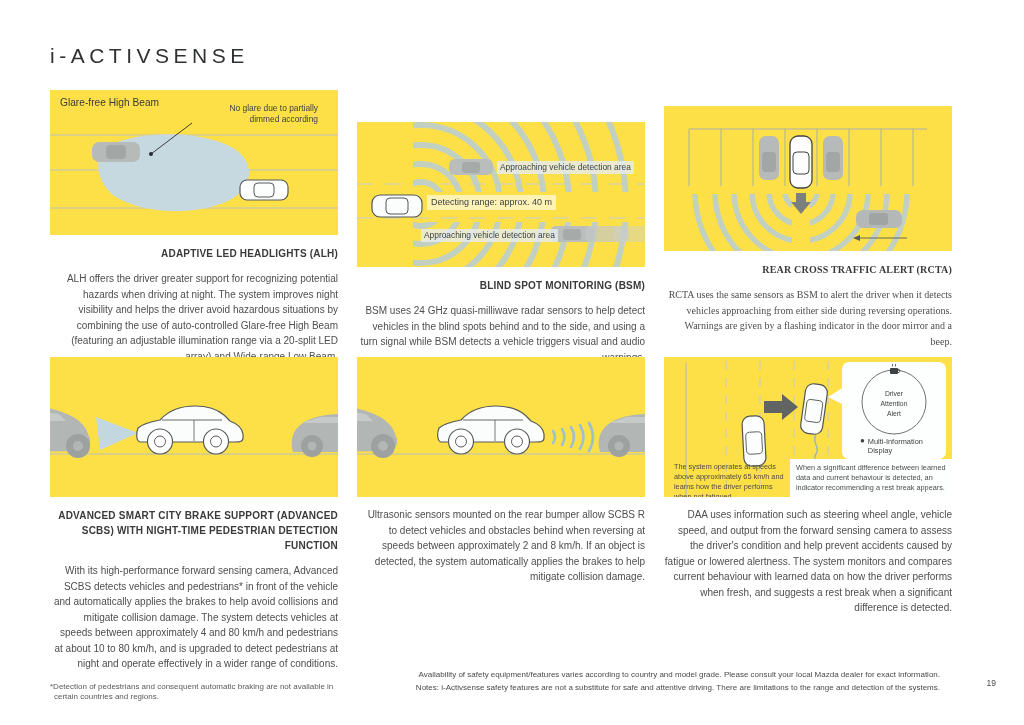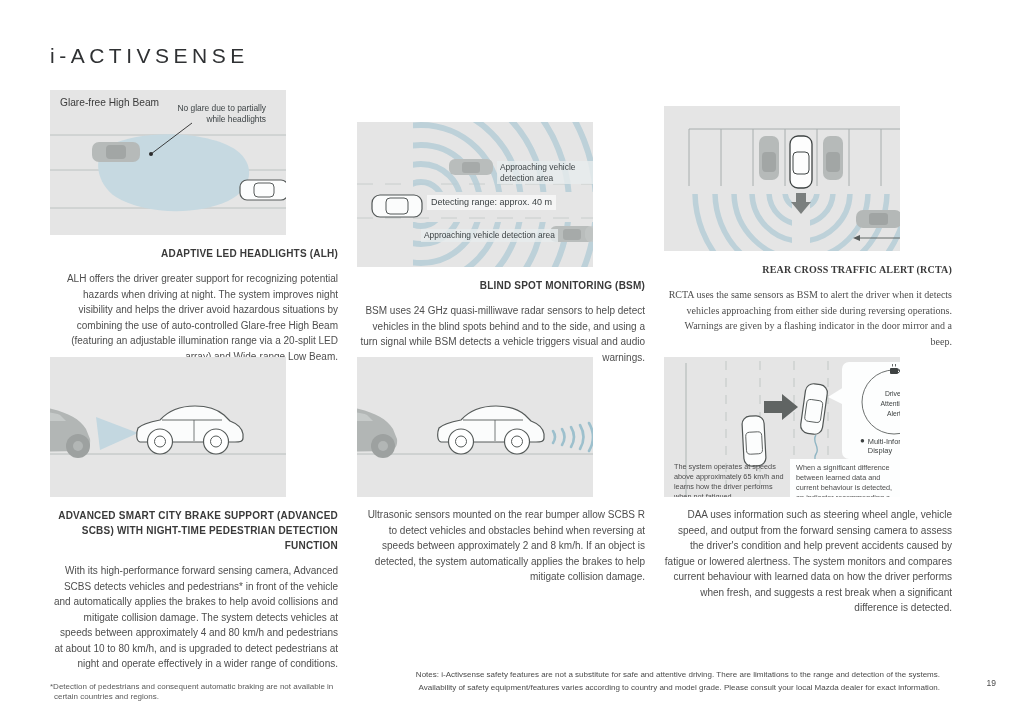--- a/index.html
+++ b/index.html
@@ -7,21 +7,21 @@
     width:1024px;height:725px;position:relative;background:#ffffff;
     font-family:"Liberation Sans", sans-serif;color:#4e4e4e;overflow:hidden;
   }
   .page-title{
     position:absolute;left:50px;top:30px;font-size:21px;letter-spacing:4.5px;
     color:#2f3133;font-weight:400;
   }
   .feature{position:absolute;width:288px;}
   .f1{left:50px;top:90px;}  .f2{left:357px;top:90px;margin-top:32px;}  .f3{left:664px;top:106px;font-family:Liberation Serif, serif;}
   .f4{left:50px;top:357px;} .f5{left:357px;top:357px;} .f6{left:664px;top:357px;}
-  .panel{position:relative;background:#e5e5e5;overflow:hidden;width:236px;}
+  .panel{position:relative;background:#fde047;overflow:hidden;width:288px;}
   .panel.h145{height:145px;} .panel.h140{height:140px;}
   .panel svg{position:absolute;left:0;top:0;}
   .heading{
     margin:11px 0 3px 0;font-size:10px;font-weight:700;color:#3a3a3a;
     letter-spacing:.2px;line-height:1.5;text-align:right;
   }
   .body-text{font-size:10px;line-height:1.55;color:#4e4e4e;text-align:right;}
   .footnote{margin-top:3px;font-size:8px;line-height:1.35;color:#5a5a5a;padding-left:4px;text-indent:-4px;}
   .dlabel{position:absolute;color:#3d4345;font-size:8.4px;line-height:1.25;}
   .dlabel.bg{background:rgba(231,236,237,.82);padding:1px 3px;}
@@ -61,21 +61,21 @@
       </g>
       <g>
         <rect x="190" y="90" width="48" height="20" rx="7" fill="#fcfdfd" stroke="#565b5a" stroke-width="1.2"></rect>
         <rect x="204" y="93" width="20" height="14" rx="4" fill="none" stroke="#565b5a" stroke-width="1"></rect>
       </g>
       <line x1="101" y1="64" x2="142" y2="33" stroke="#2b2b2b" stroke-width="0.9"></line>
       <circle cx="101" cy="64" r="2" fill="#2b2b2b"></circle>
     </svg>
     <div class="dlabel glare-label">Glare-free High Beam</div>
     <div class="dlabel noglare pre">No glare due to partially
-while headlights</div>
+dimmed according</div>
   </div>
   <h2 class="heading">ADAPTIVE LED HEADLIGHTS (ALH)</h2>
   <p class="body-text">ALH offers the driver greater support for recognizing potential hazards when driving at night. The system improves night visibility and helps the driver avoid hazardous situations by combining the use of auto-controlled Glare-free High Beam (featuring an adjustable illumination range via a 20-split LED array) and Wide-range Low Beam.</p>
 </section>
 
 <section class="feature f2">
   <div class="panel h145">
     <svg width="288" height="145" viewBox="0 0 288 145">
       <defs>
         <clipPath id="bsmTop">
@@ -305,16 +305,16 @@
       <span class="bullet">●</span>
       <span>Multi-Information Display</span>
     </div>
     <div class="daa-cap-left" style="position:absolute;">The system operates at speeds above approximately 65 km/h and learns how the driver performs when not fatigued.</div>
     <div class="daa-cap-right">When a significant difference between learned data and current behaviour is detected, an indicator recommending a rest break appears.</div>
   </div>
   <p class="body-text">DAA uses information such as steering wheel angle, vehicle speed, and output from the forward sensing camera to assess the driver's condition and help prevent accidents caused by fatigue or lowered alertness. The system monitors and compares current behaviour with learned data on how the driver performs when fresh, and suggests a rest break when a significant difference is detected.</p>
 </section>
 
 <div class="notes">
+  <div>Availability of safety equipment/features varies according to country and model grade. Please consult your local Mazda dealer for exact information.</div>
   <div>Notes: i-Activsense safety features are not a substitute for safe and attentive driving. There are limitations to the range and detection of the systems.</div>
-  <div>Availability of safety equipment/features varies according to country and model grade. Please consult your local Mazda dealer for exact information.</div>
 </div>
 <div class="page-number">19</div>
 
 </body></html>

